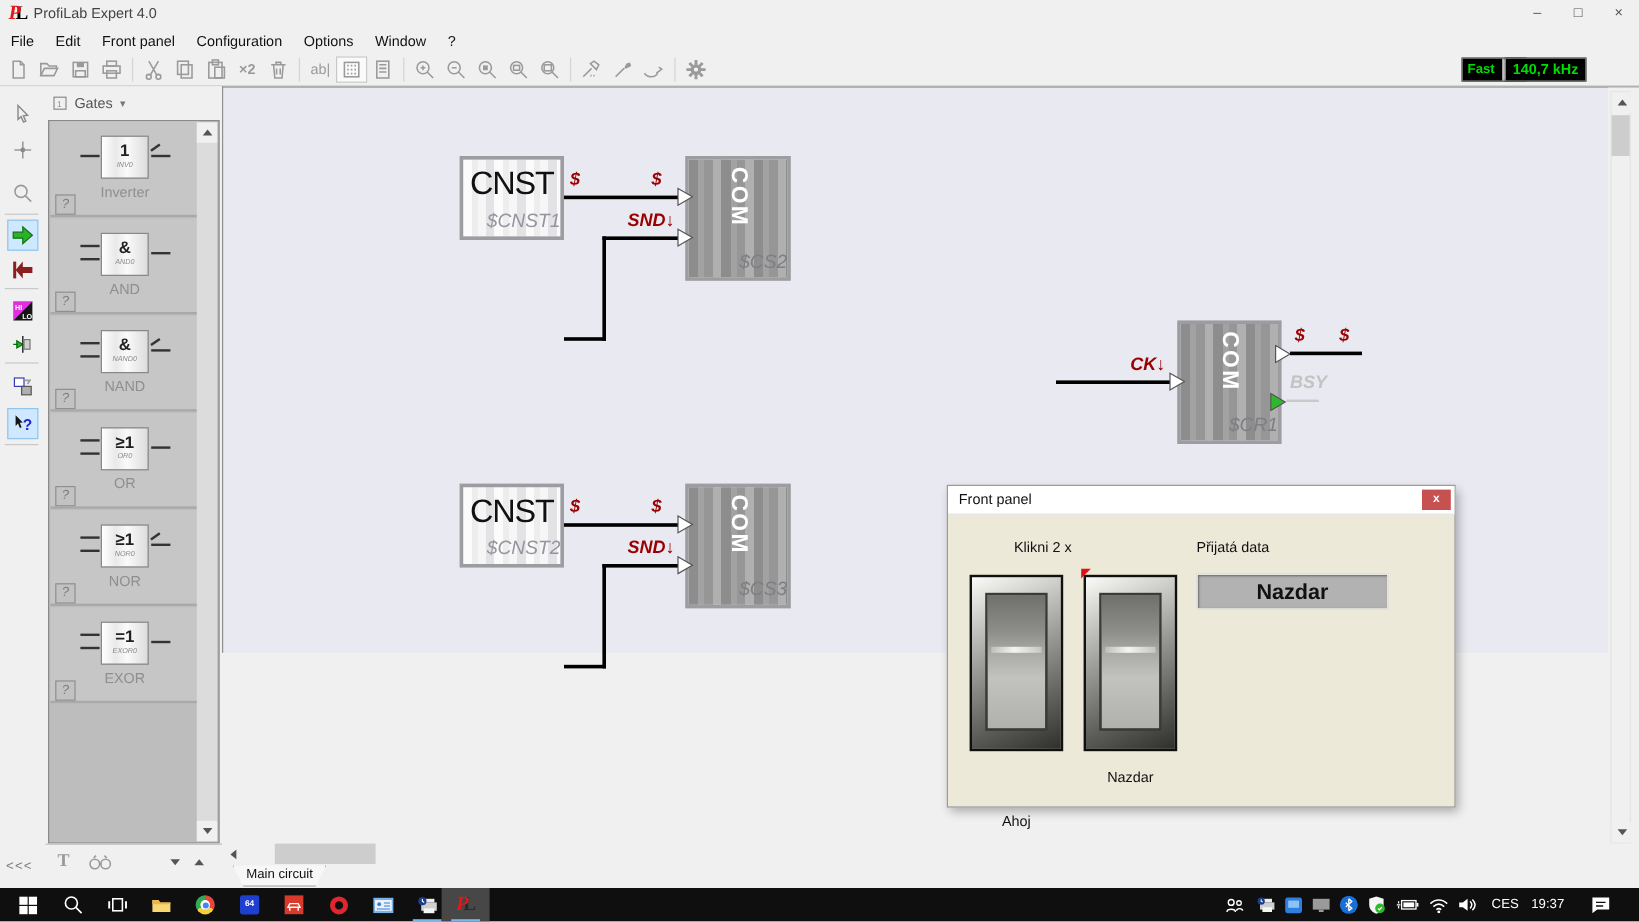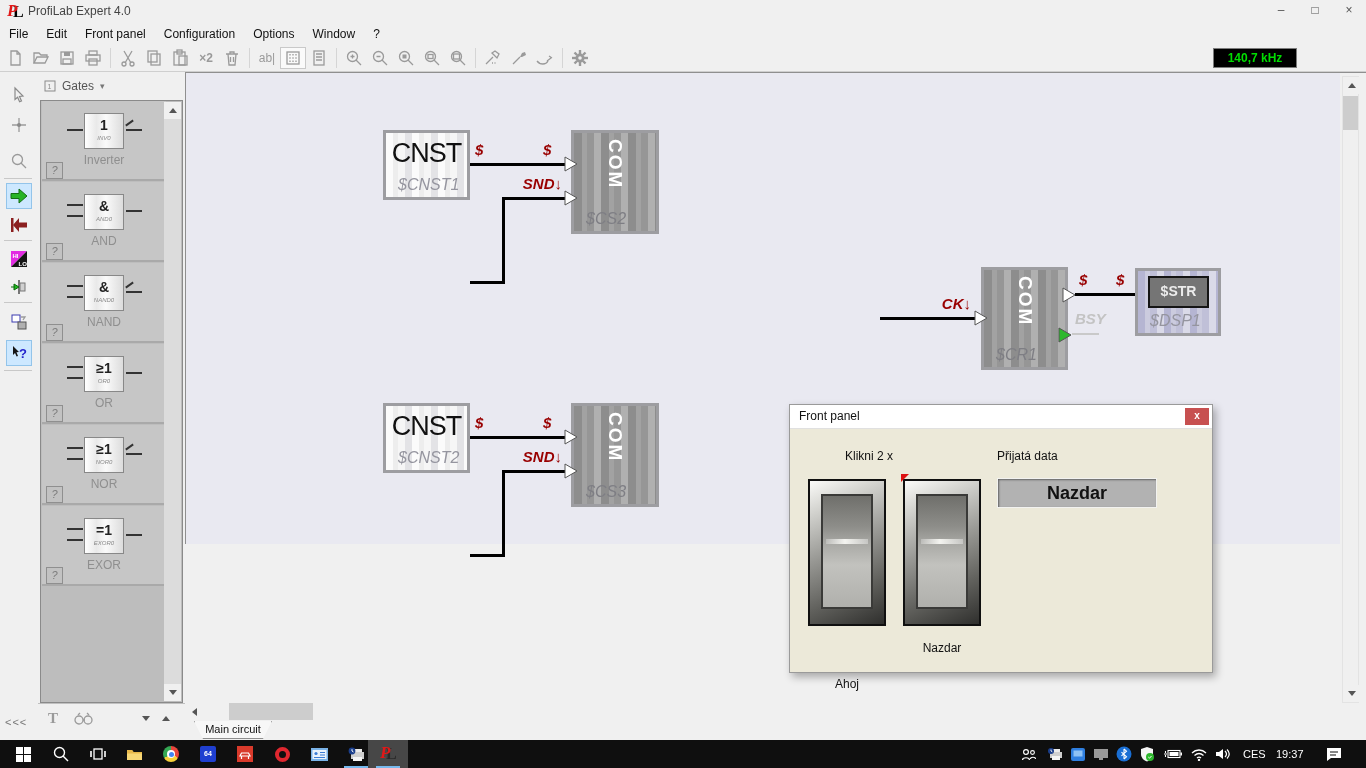--- a/index.html
+++ b/index.html
@@ -13,21 +13,21 @@
   .winbtn { position:absolute; top:0; width:34px; height:22px; text-align:center; line-height:20px; font-size:12px; color:#555; }
   #menubar { position:absolute; left:0; top:22px; width:1098px; height:23px; background:#f0f0f0; display:flex; align-items:center; }
   .menu-item { font-size:12px; color:#111; padding:3px 9px; }
   #toolbar { position:absolute; left:0; top:45px; width:1366px; height:27px; background:#f0f0f0; border-bottom:1px solid #cfcfcf; display:flex; align-items:center; padding-left:2px; }
   .tbtn { width:26px; height:22px; display:flex; align-items:center; justify-content:center; color:#9a9a9a; font-size:12px; }
   .tbtn.pressed { background:#fafafa; border:1px solid #c9c9c9; }
   .tsep { width:1px; height:20px; background:#d5d5d5; margin:0 4px; }
   .tico { stroke:#9a9a9a; fill:none; stroke-width:1.3; }
   #speed-combo { position:absolute; left:1218px; top:3px; width:54px; height:20px; background:#000; border:1px solid #7c7c7c; color:#00dd00; font-size:11px; font-weight:bold; line-height:18px; padding-left:4px; }
   #speed-btn { position:absolute; left:1252px; top:4px; width:19px; height:18px; background:#e1e1e1; border:1px solid #adadad; text-align:center; line-height:16px; font-size:8px; color:#333; }
-  #freq-display { position:absolute; left:1213px; top:3px; width:84px; height:20px; background:#000; border:1px solid #7c7c7c; color:#00dd00; font-size:12px; font-weight:bold; text-align:center; line-height:18px; }
+  #freq-display { position:absolute; left:1254px; top:3px; width:68px; height:20px; background:#000; border:1px solid #7c7c7c; color:#00dd00; font-size:12px; font-weight:bold; text-align:center; line-height:18px; }
 
   
   #lefttools { position:absolute; left:0; top:72px; width:38px; height:646px; background:#f0f0f0; }
   .ltool { position:absolute; left:6px; width:26px; height:26px; display:flex; align-items:center; justify-content:center; }
   .ltool.sel { background:#cde8ff; border:1px solid #93c4ea; }
   .lsep { position:absolute; left:4px; width:28px; height:1px; background:#c8c8c8; }
   #collapse-label { position:absolute; left:5px; top:716px; font-size:11px; color:#777; letter-spacing:1px; }
 
   
   #palette-head { position:absolute; left:38px; top:72px; width:147px; height:28px; background:#f0f0f0; display:flex; align-items:center; gap:6px; padding-left:6px; color:#555; font-size:12px;text-align:right; }
@@ -58,21 +58,21 @@
   #hthumb { position:absolute; left:43px; top:0; width:84px; height:17px; background:#cdcdcd; }
   #vthumb { position:absolute; left:0; top:19px; width:15px; height:34px; background:#cdcdcd; }
   #circuit-tab { position:absolute; left:8px; top:18px; width:78px; height:18px; background:#f7f7f7; border:1px solid #8f8f8f; border-top:none;
                  clip-path:polygon(0 0,100% 0,calc(100% - 9px) 100%,9px 100%); text-align:center; font-size:11px; line-height:17px; color:#111; }
 
   .block { position:absolute; border:3px solid #9d9da1; }
   .block-light { background:repeating-linear-gradient(90deg,#fbfbfb 0 7px,#ededed 7px 12px,#f6f6f6 12px 19px,#e3e3e6 19px 26px); }
   .block-gray  { background:repeating-linear-gradient(90deg,#8d8d8d 0 8px,#a2a2a2 8px 13px,#969696 13px 20px,#b0b0b0 20px 27px); }
   .block-purple{ background:repeating-linear-gradient(90deg,#b5b5d2 0 7px,#cbcbde 7px 12px,#c0c0d8 12px 19px,#dadae8 19px 26px); }
   .cnst-title { text-align:center; font-size:27px; letter-spacing:-1px; color:#111; margin-top:5px; }
-  .blockname { position:absolute; bottom:3px; width:100%; text-align:left; font-style:italic; color:#95959f; font-size:16px;margin-left:12px; }
+  .blockname { position:absolute; bottom:3px; width:100%; text-align:right; font-style:italic; color:#95959f; font-size:16px; }
   .blockname.dk { color:#7e7e84; }
   .vcom { position:absolute; top:6px; left:50%; transform:translateX(-50%); writing-mode:vertical-rl; color:#fff; font-size:19px; font-weight:bold; letter-spacing:2px; }
   .wire { position:absolute; background:#000; }
   .stub { position:absolute; background:#c9c9c9; }
   .siglabel { position:absolute; color:#990000; font-style:italic; font-weight:bold; font-size:15px; }
   .bsylabel { position:absolute; color:#c3c3c3; font-style:italic; font-weight:bold; font-size:15px; }
   .inarrow { position:absolute; }
   #dsp-display { position:absolute; left:10px; top:5px; width:61px; height:32px; background:#757575; border:2px solid #151515; color:#ececec; font-weight:bold; font-size:14px; text-align:center; line-height:27px; }
 
   
@@ -494,24 +494,20 @@
       <polygon points="1,1 13,8 1,15" fill="#fff" stroke="#555"></polygon>
     </svg>
   <div class="wire" style="left:889px;top:220px;width:60px;height:3px;"></div>
   <span class="siglabel" style="left:893px;top:198px;">$</span>
   <span class="siglabel" style="left:930px;top:198px;">$</span>
   <svg class="inarrow" style="left:872px;top:254px;" width="14" height="16">
       <polygon points="1,1 13,8 1,15" fill="#2db82d" stroke="#555"></polygon>
     </svg>
   <div class="stub" style="left:886px;top:260px;width:27px;height:2px;"></div>
   <span class="bsylabel" style="left:889px;top:237px;">BSY</span>
-  <div class="block block-purple" style="left:949px;top:195px;width:86px;height:68px;">
-    <div id="dsp-display">$STR</div>
-    <div class="blockname">$DSP1</div>
-  </div>
 
   <div id="front-panel">
     <div id="fp-title">Front panel</div>
     <div id="fp-close">x</div>
     <div class="fp-label" style="left:55px;top:44px;">Klikni 2 x</div>
     <div class="fp-label" style="left:207px;top:44px;">Přijatá data</div>
     <div id="fp-display">Nazdar</div>
     <div class="rocker" style="left:18px;top:74px;">
       <div class="rocker-inner">
           <div class="rocker-hl"></div>

